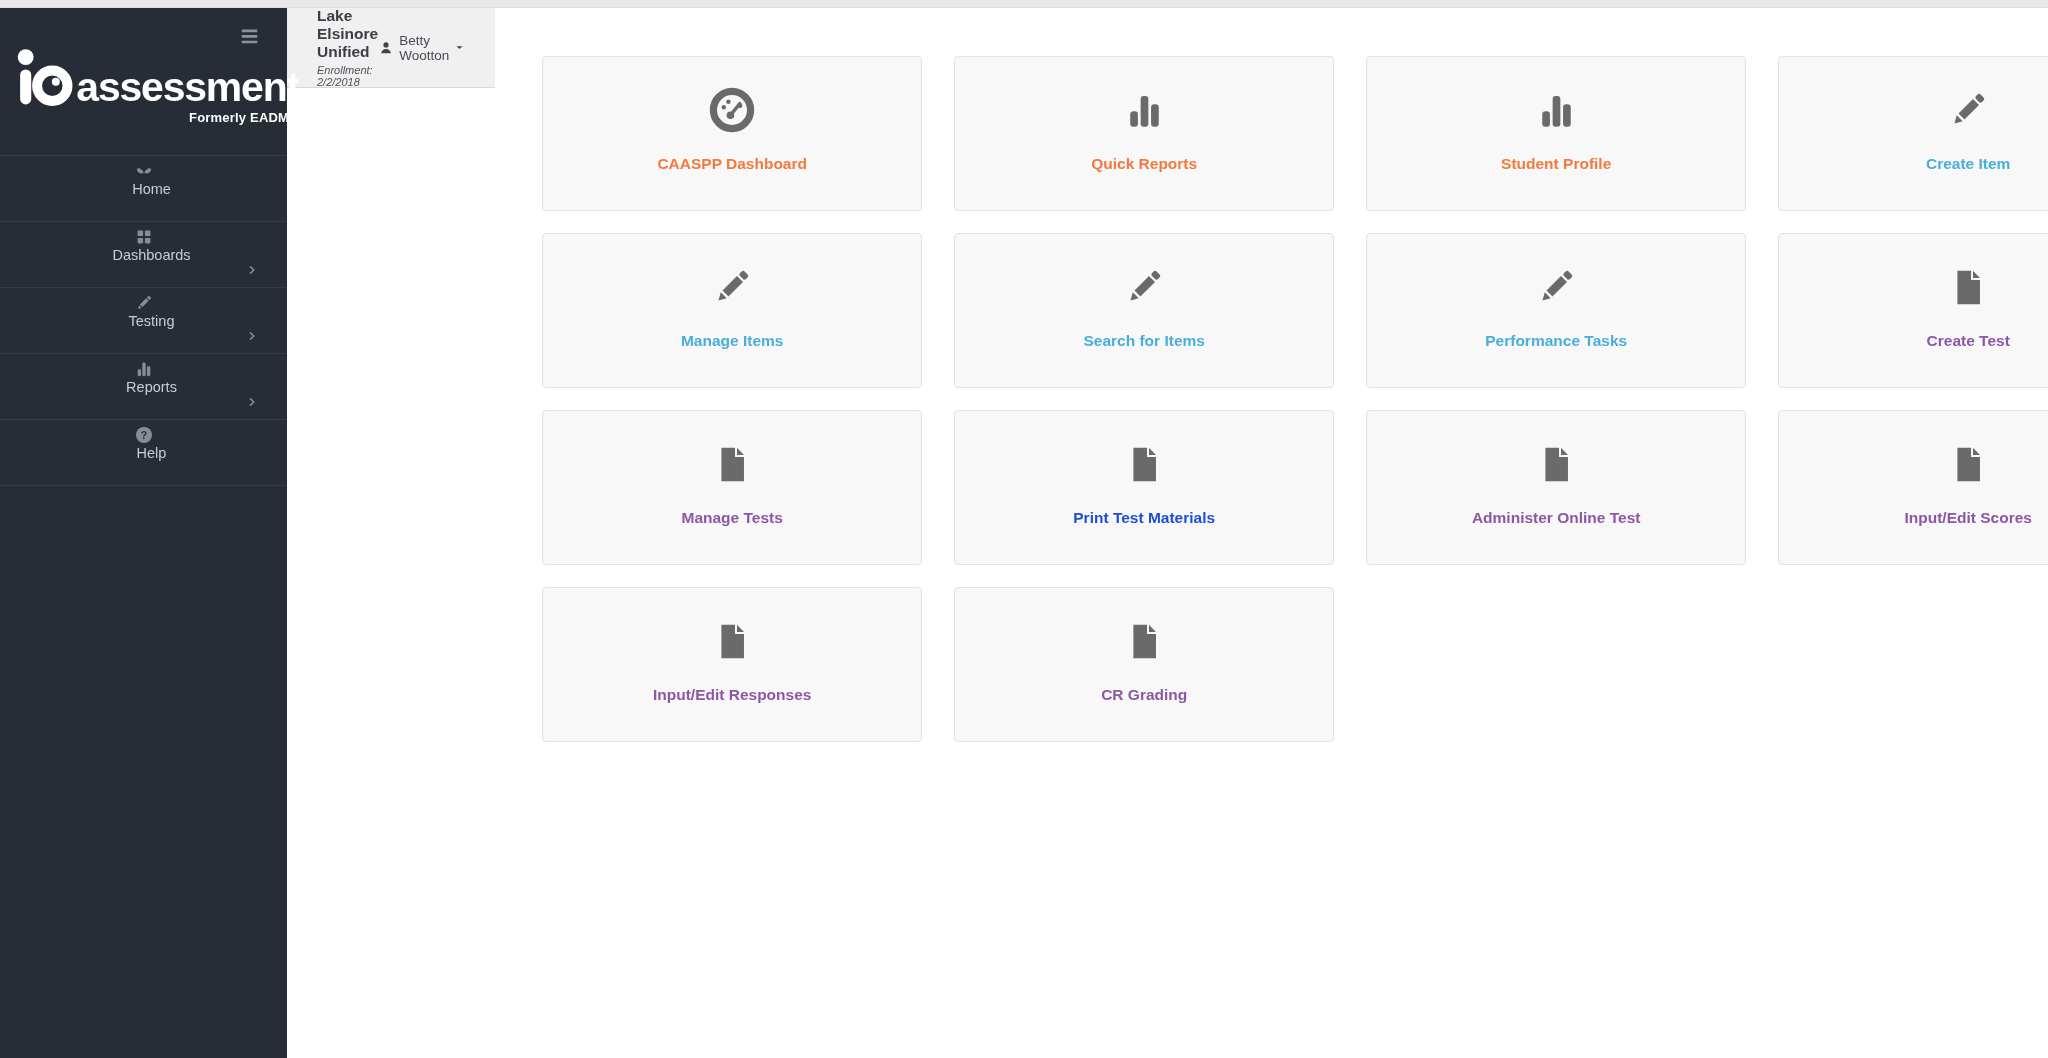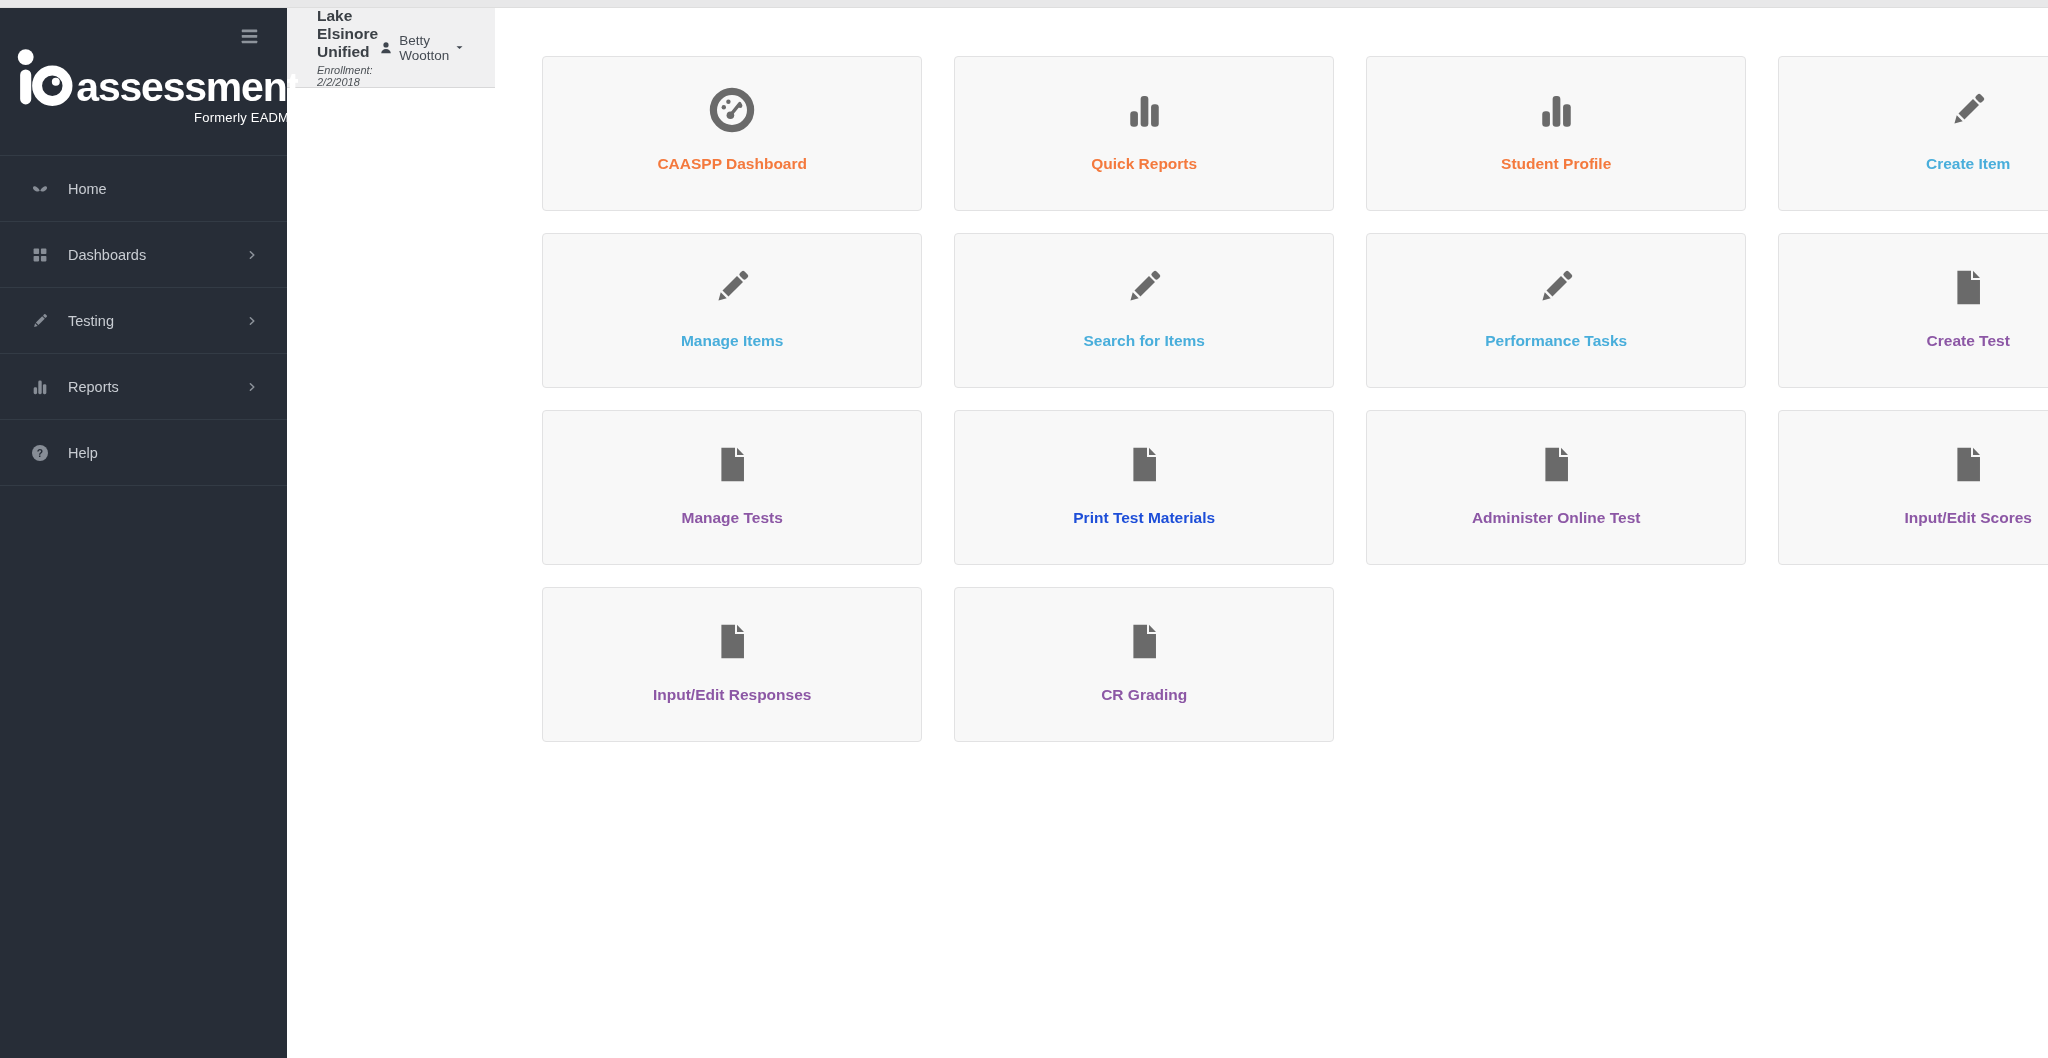--- a/index.html
+++ b/index.html
@@ -13,27 +13,27 @@
   .app { display: flex; height: 1050px; }
 
   
   .sidebar {
     width: 287px; flex-shrink: 0; background: #272d37; position: relative;
   }
   .hamburger { position: absolute; top: 20px; right: 28px; color: #8d939b; cursor: pointer; line-height: 0; }
   .logo-wrap { padding: 38px 0 0 16px; width: 300px; }
   .logo-svg { display: block; }
   .logo-tagline {
-    color: #ffffff; font-size: 13px; font-weight: normal;
+    color: #ffffff; font-size: 13px; font-weight: bold;
     text-align: right; width: 282px; margin-top: 2px; letter-spacing: 0.2px;
   }
   .nav { margin-top: 30px; border-bottom: 1px solid #333b45; }
   .nav-item {
     display: flex; align-items: center; height: 66px; padding: 5px 28px;
-    border-top: 1px solid #333b45; cursor: pointer;
+    border-top: 1px solid #333b45; cursor: pointer; flex-direction: column;
   }
   .nav-item .nav-icon { width: 24px; display: flex; justify-content: center; color: #878d96; line-height: 0; }
   .nav-label { margin-left: 16px; color: #c9cdd3; font-size: 14.5px; }
   .nav-chevron { margin-left: auto; color: #8d939b; line-height: 0; }
 
   
   .main { flex: 1; display: flex; flex-direction: row; min-width: 0; }
   .header {
     height: 80px; background: #f0f0f1; border-bottom: 1px solid #d8d8d9;
     display: flex; align-items: center; justify-content: space-between; padding: 0 30px;

